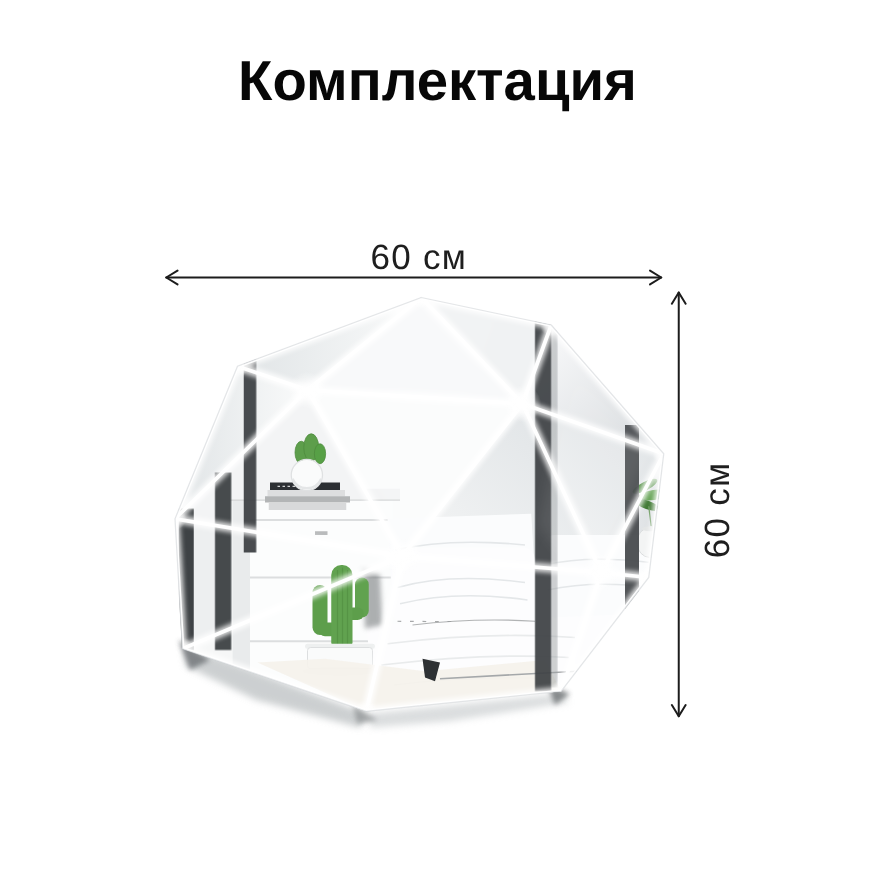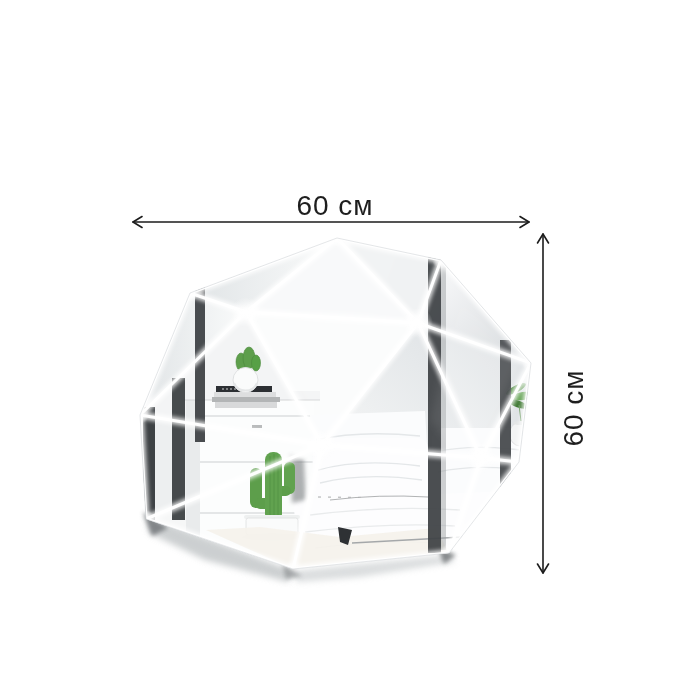--- a/index.html
+++ b/index.html
@@ -267,15 +267,16 @@
       <path d="M520,216.5 L529,222 L520,227.5"></path>
     </g>
 
     <g stroke="#1c1c1c" stroke-width="1.6" fill="none" stroke-linecap="round" stroke-linejoin="round">
       <line x1="543" y1="234" x2="543" y2="573"></line>
       <path d="M537.5,243 L543,234 L548.5,243"></path>
       <path d="M537.5,564 L543,573 L548.5,564"></path>
     </g>
   </svg>
 
+  <div class="title">Комплектация</div>
   <div class="dim-label width">60 см</div>
   <div class="dim-label height">60 см</div>
 </div>
 
 </body></html>

